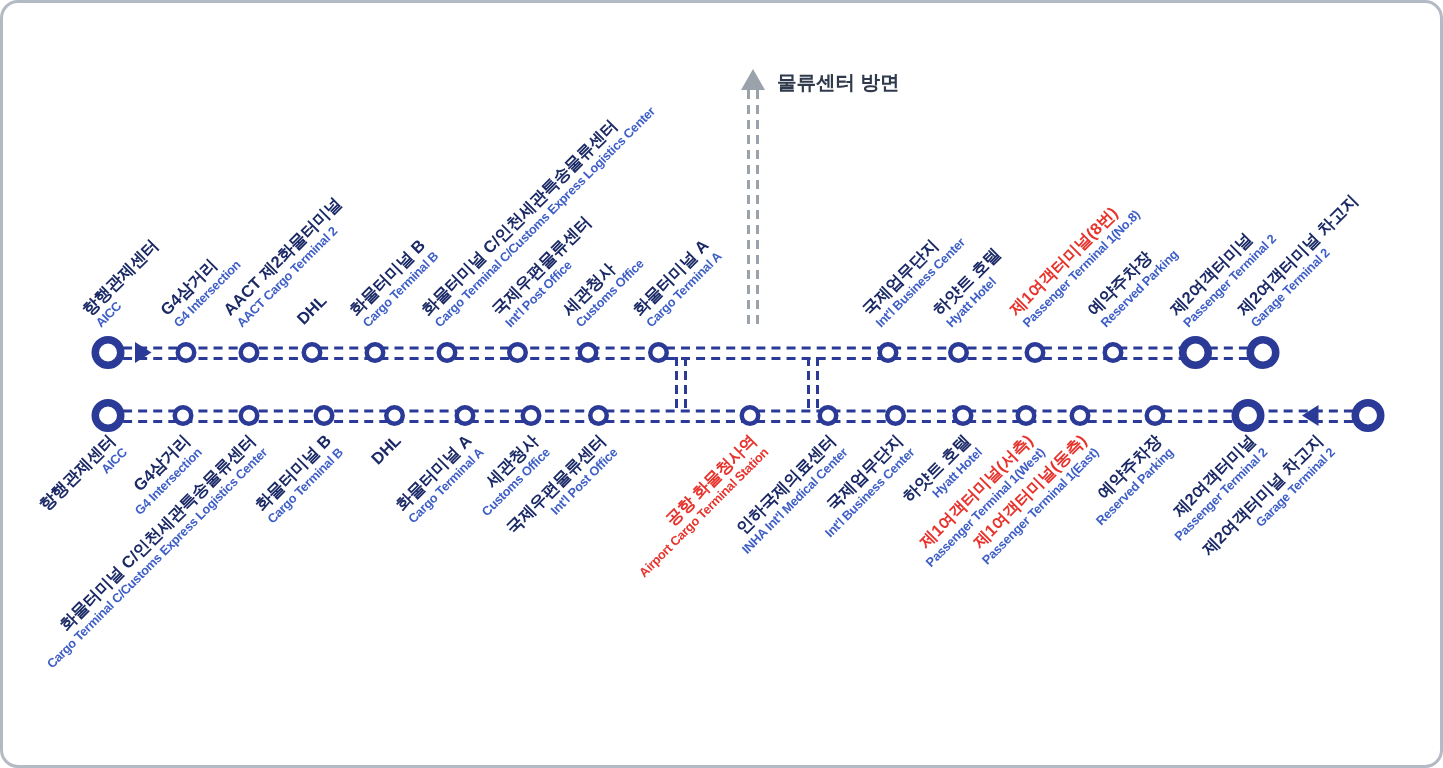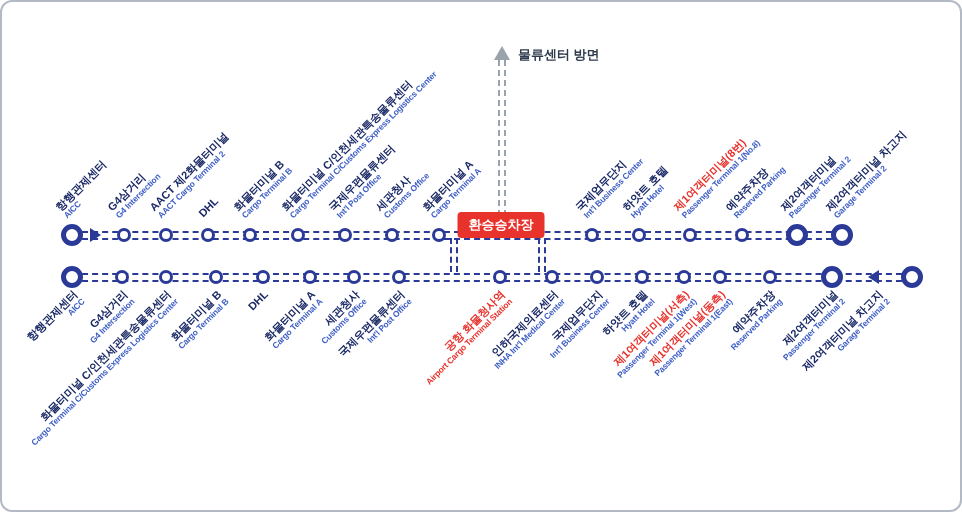--- a/index.html
+++ b/index.html
@@ -61,21 +61,20 @@
     font-size:13px;font-weight:bold;padding:4px 11px;border-radius:4px;z-index:6;
     white-space:nowrap;
   }
 </style>
 </head>
 <body>
 
 <div class="frame">
   <div id="map">
     <div class="branch-label">물류센터 방면</div>
-    <div class="badge" style="left: 499px; top: 223px;">환승승차장</div>
   <div class="branch-line" style="left: 496px; top: 58px; height: 156px;"></div>
       <div class="branch-arrow" style="left: 492px; top: 44px;"></div>
       <div class="vtrack" style="left: 448px; top: 236px; height: 34px;"></div>
       <div class="vtrack" style="left: 536px; top: 236px; height: 34px;"></div>
       <div class="track" style="left: 70px; top: 229px; width: 770px;"></div>
       <div class="dir-arrow right" style="left: 88px; top: 226px;"></div>
       <div class="station big" style="left: 70px; top: 233px;"></div>
       <div class="label above" style="left: 67px; bottom: 290px;">
         <div class="ko">항행관제센터</div>
         <div class="en">AICC</div>

